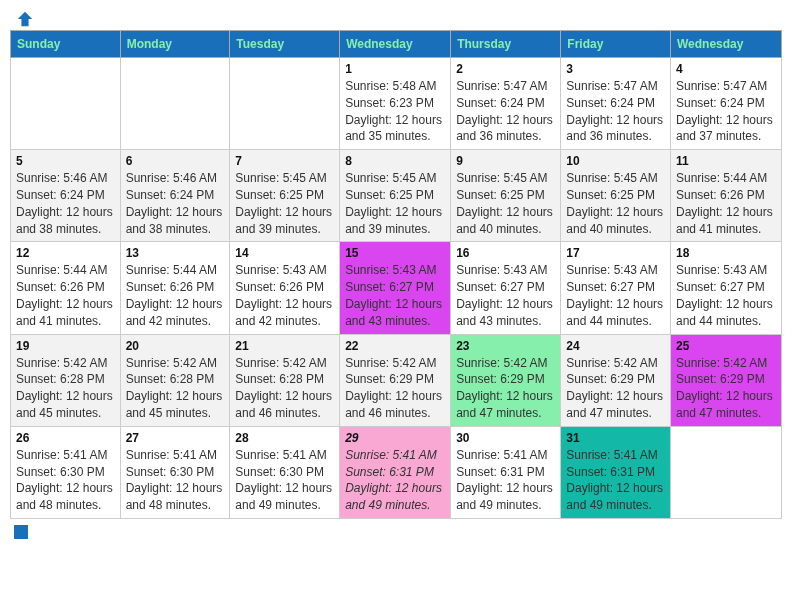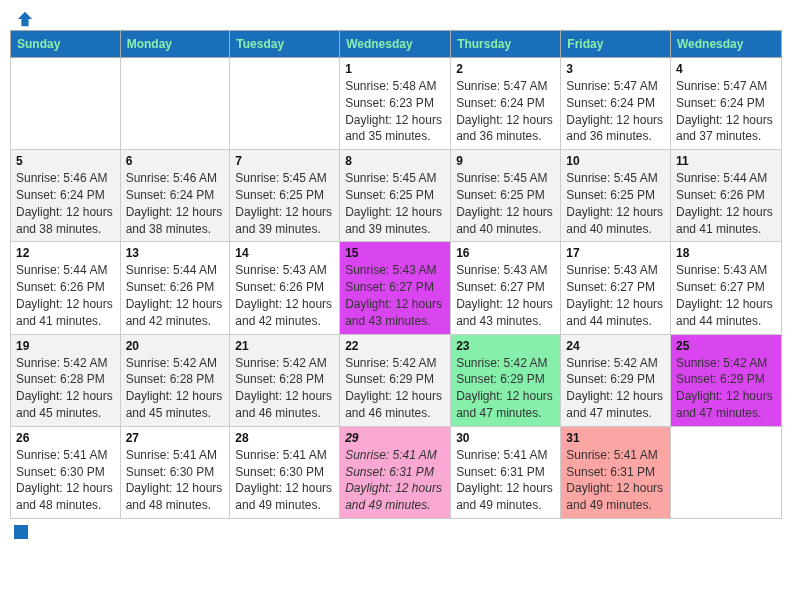--- a/index.html
+++ b/index.html
@@ -270,21 +270,21 @@
           <div class="day-info">Sunrise: 5:41 AM<br>Sunset: 6:30 PM<br>Daylight: 12 hours and 49 minutes.</div>
         </td>
         <td style="background-color: #f9a8d4; font-style: italic;">
           <div class="day-num">29</div>
           <div class="day-info">Sunrise: 5:41 AM<br>Sunset: 6:31 PM<br>Daylight: 12 hours and 49 minutes.</div>
         </td>
         <td style="background-color: rgb(255, 255, 255);">
           <div class="day-num">30</div>
           <div class="day-info">Sunrise: 5:41 AM<br>Sunset: 6:31 PM<br>Daylight: 12 hours and 49 minutes.</div>
         </td>
-        <td style="background-color: #fca5a5; margin-left: 18px;">
+        <td style="background-color: #14b8a6; margin-left: 18px;">
           <div class="day-num">31</div>
           <div class="day-info">Sunrise: 5:41 AM<br>Sunset: 6:31 PM<br>Daylight: 12 hours and 49 minutes.</div>
         </td>
         <td class="empty-cell"></td>
       </tr>
     </tbody>
 </table>
 
 <div class="footer">
   <span class="footer-box"></span>

